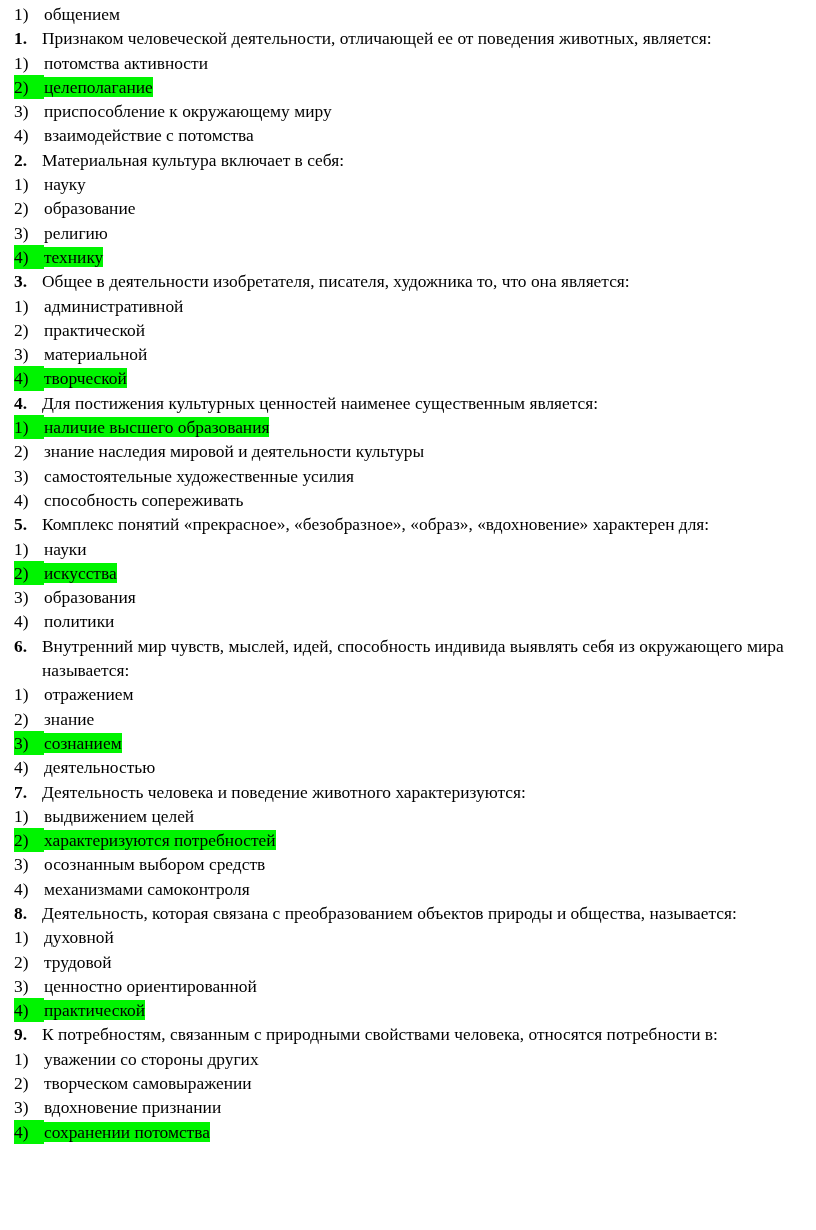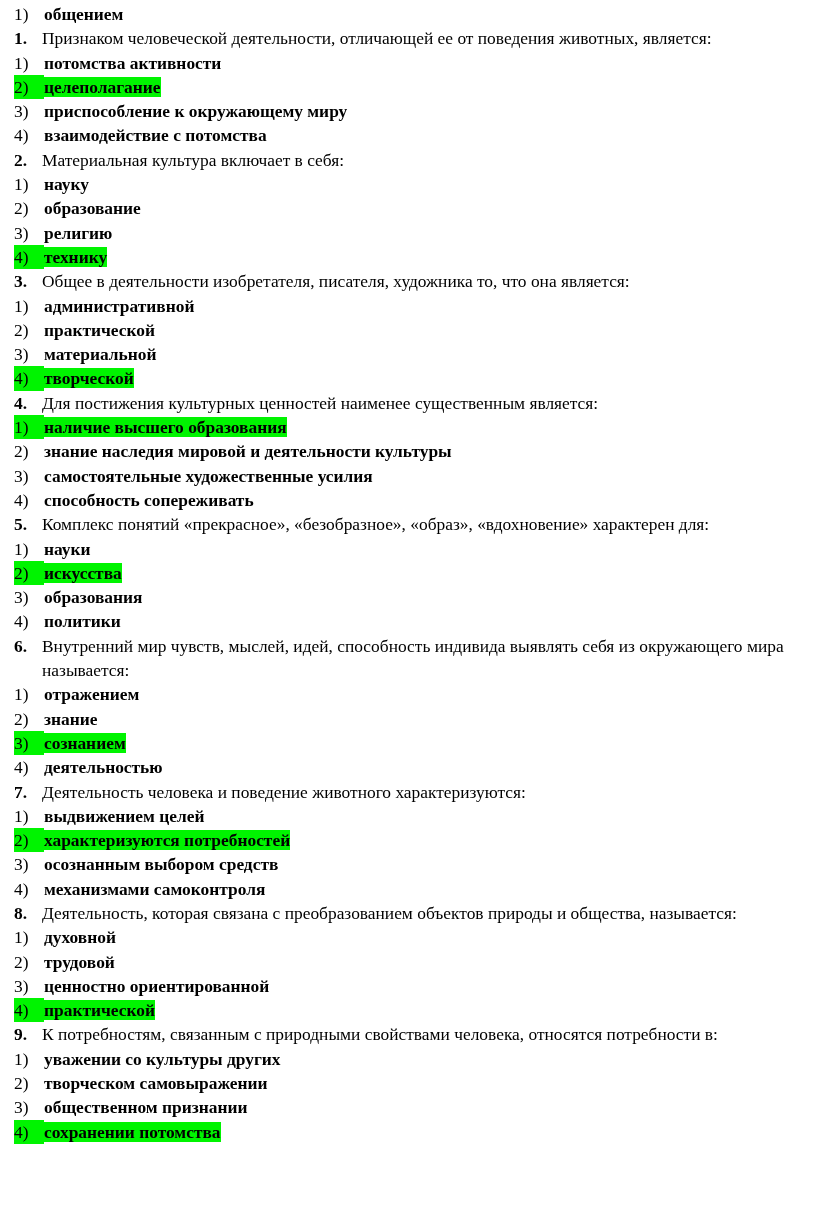--- a/index.html
+++ b/index.html
@@ -42,21 +42,21 @@
     width: 30px;
     font-weight: normal;
   }
   .text {
     flex: 1 1 auto;
   }
   .q-text {
     font-weight: normal;
   }
   .opt-text {
-    font-weight: bold;
+    font-weight: normal;
   }
   .hl > .num,
   .hl > .text > span.mark {
     background: #00f400;
   }
   .hl .text .mark {
     background: #00f400;
   }
   .opt-line {
     font-weight: normal;
@@ -102,18 +102,18 @@
       <div class="line opt-line"><span class="num opt-num">1)</span><span class="text opt-text">выдвижением целей</span></div>
       <div class="line opt-line hl"><span class="num opt-num">2)</span><span class="text opt-text"><span class="mark">характеризуются потребностей</span></span></div>
       <div class="line opt-line"><span class="num opt-num">3)</span><span class="text opt-text">осознанным выбором средств</span></div>
       <div class="line opt-line"><span class="num opt-num">4)</span><span class="text opt-text">механизмами самоконтроля</span></div>
       <div class="line q-line"><span class="num q-num">8.</span><span class="text q-text">Деятельность, которая связана с преобразованием объектов природы и общества, называется:</span></div>
       <div class="line opt-line"><span class="num opt-num">1)</span><span class="text opt-text">духовной</span></div>
       <div class="line opt-line"><span class="num opt-num">2)</span><span class="text opt-text">трудовой</span></div>
       <div class="line opt-line"><span class="num opt-num">3)</span><span class="text opt-text">ценностно ориентированной</span></div>
       <div class="line opt-line hl"><span class="num opt-num">4)</span><span class="text opt-text"><span class="mark">практической</span></span></div>
       <div class="line q-line"><span class="num q-num">9.</span><span class="text q-text">К потребностям, связанным с природными свойствами человека, относятся потребности в:</span></div>
-      <div class="line opt-line"><span class="num opt-num">1)</span><span class="text opt-text">уважении со культуры других</span></div>
+      <div class="line opt-line"><span class="num opt-num">1)</span><span class="text opt-text">уважении со стороны других</span></div>
       <div class="line opt-line"><span class="num opt-num">2)</span><span class="text opt-text">творческом самовыражении</span></div>
-      <div class="line opt-line"><span class="num opt-num">3)</span><span class="text opt-text">общественном признании</span></div>
+      <div class="line opt-line"><span class="num opt-num">3)</span><span class="text opt-text">вдохновение признании</span></div>
       <div class="line opt-line hl"><span class="num opt-num">4)</span><span class="text opt-text"><span class="mark">сохранении потомства</span></span></div>
     </div>
 </div>
 
 </body></html>

